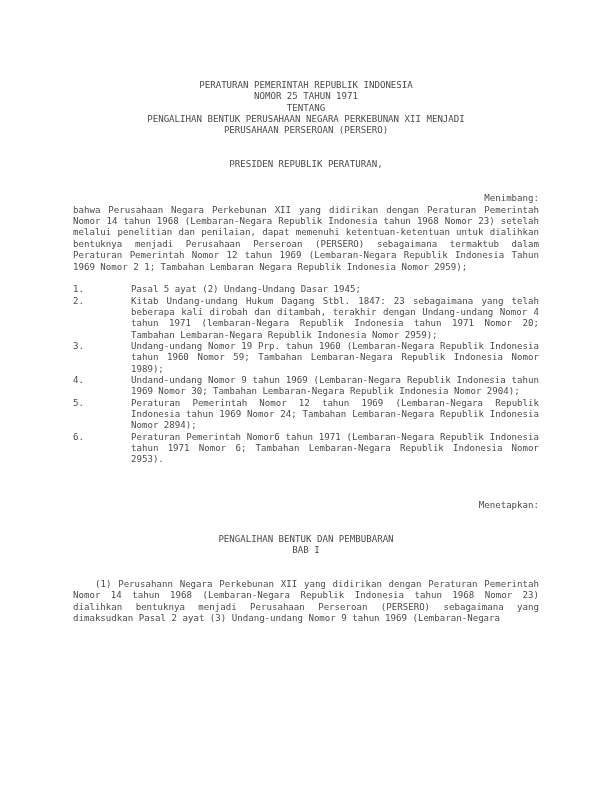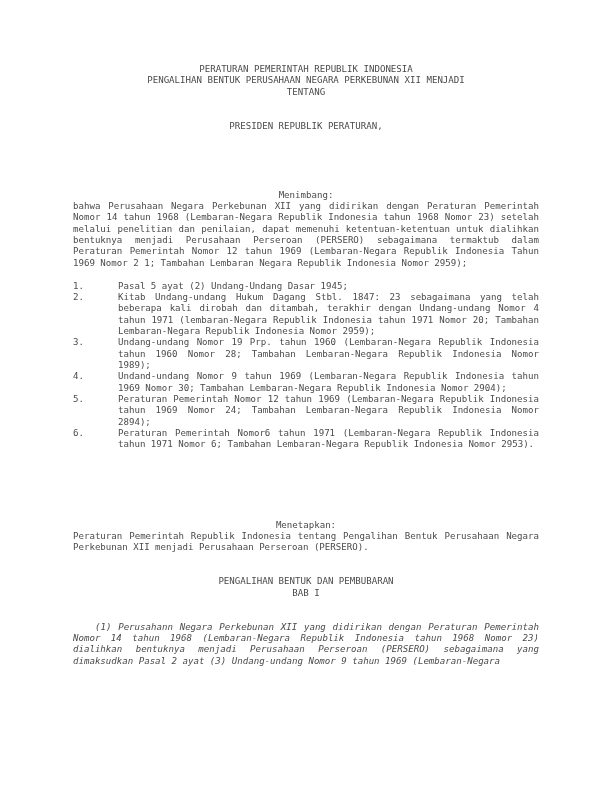--- a/index.html
+++ b/index.html
@@ -27,21 +27,21 @@
     position: absolute;
     left: 73px;
     top: 0;
     width: 466px;
   }
   .center { text-align: center; }
   .just {
     text-align: justify;
     text-align-last: left;
   }
-  .plain { text-align: center; margin-top: 35px; }
+  .plain { text-align: right; }
   .spacer-sm { height: 11.35px; }
   .spacer-md { height: 22.7px; }
 
   
   .num-list { margin: 0; padding: 0; }
   .num-item {
     position: relative;
     padding-left: 45px;
     margin: 0;
   }
@@ -49,32 +49,35 @@
     position: absolute;
     left: 0;
     top: 0;
     width: 40px;
     text-align: left;
   }
   .num-item .txt {
     display: block;
     text-align: justify;
     text-align-last: left;
+    margin-left: 13px;
   }
-  .hang-ayat { text-indent: 0; font-style: italic; }
+  .hang-ayat { text-indent: 0; }
 </style>
 </head>
 <body>
 
 <div class="page">
-  <div class="body-col" style="top:64px;">
+  <div class="body-col" style="top:80px;">
 
     <div class="center">PERATURAN PEMERINTAH REPUBLIK INDONESIA</div>
+    <div class="center">NOMOR 25 TAHUN 1971</div>
+    <div class="center">TENTANG</div>
     <div class="center">PENGALIHAN BENTUK PERUSAHAAN NEGARA PERKEBUNAN XII MENJADI</div>
-    <div class="center">TENTANG</div>
+    <div class="center">PERUSAHAAN PERSEROAN (PERSERO)</div>
 
     <div class="spacer-md"></div>
 
     <div class="center">PRESIDEN REPUBLIK PERATURAN,</div>
 
     <div class="spacer-md"></div>
 
     <div class="plain">Menimbang:</div>
     <div class="just">bahwa Perusahaan Negara Perkebunan XII yang didirikan dengan Peraturan Pemerintah Nomor 14 tahun 1968 (Lembaran-Negara Republik Indonesia tahun 1968 Nomor 23) setelah melalui penelitian dan penilaian, dapat memenuhi ketentuan-ketentuan untuk dialihkan bentuknya menjadi Perusahaan Perseroan (PERSERO) sebagaimana termaktub dalam Peraturan Pemerintah Nomor 12 tahun 1969 (Lembaran-Negara Republik Indonesia Tahun 1969 Nomor 2 1; Tambahan Lembaran Negara Republik Indonesia Nomor 2959);</div>
 
@@ -85,21 +88,21 @@
       <div class="num-item">
         <span class="num">1.</span>
         <span class="txt">Pasal 5 ayat (2) Undang-Undang Dasar 1945;</span>
       </div>
       <div class="num-item">
         <span class="num">2.</span>
         <span class="txt">Kitab Undang-undang Hukum Dagang Stbl. 1847: 23 sebagaimana yang telah beberapa kali dirobah dan ditambah, terakhir dengan Undang-undang Nomor 4 tahun 1971 (lembaran-Negara Republik Indonesia tahun 1971 Nomor 20; Tambahan Lembaran-Negara Republik Indonesia Nomor 2959);</span>
       </div>
       <div class="num-item">
         <span class="num">3.</span>
-        <span class="txt">Undang-undang Nomor 19 Prp. tahun 1960 (Lembaran-Negara Republik Indonesia tahun 1960 Nomor 28; Tambahan Lembaran-Negara Republik Indonesia Nomor 1989);</span>
+        <span class="txt">Undang-undang Nomor 19 Prp. tahun 1960 (Lembaran-Negara Republik Indonesia tahun 1960 Nomor 59; Tambahan Lembaran-Negara Republik Indonesia Nomor 1989);</span>
       </div>
       <div class="num-item">
         <span class="num">4.</span>
         <span class="txt">Undand-undang Nomor 9 tahun 1969 (Lembaran-Negara Republik Indonesia tahun 1969 Nomor 30; Tambahan Lembaran-Negara Republik Indonesia Nomor 2904);</span>
       </div>
       <div class="num-item">
         <span class="num">5.</span>
         <span class="txt">Peraturan Pemerintah Nomor 12 tahun 1969 (Lembaran-Negara Republik Indonesia tahun 1969 Nomor 24; Tambahan Lembaran-Negara Republik Indonesia Nomor 2894);</span>
       </div>
       <div class="num-item">
@@ -107,21 +110,20 @@
         <span class="txt">Peraturan Pemerintah Nomor6 tahun 1971 (Lembaran-Negara Republik Indonesia tahun 1971 Nomor 6; Tambahan Lembaran-Negara Republik Indonesia Nomor 2953).</span>
       </div>
     </div>
 
     <div class="spacer-md"></div>
 
 
     <div class="spacer-sm"></div>
 
     <div class="plain">Menetapkan:</div>
-    <div class="just">Peraturan Pemerintah Republik Indonesia tentang Pengalihan Bentuk Perusahaan Negara Perkebunan XII menjadi Perusahaan Perseroan (PERSERO).</div>
 
     <div class="spacer-md"></div>
 
     <div class="center">PENGALIHAN BENTUK DAN PEMBUBARAN</div>
     <div class="center">BAB I</div>
 
     <div class="spacer-md"></div>
 
     <div class="just hang-ayat" style="text-indent:22px;">(1) Perusahann Negara Perkebunan XII yang didirikan dengan Peraturan Pemerintah Nomor 14 tahun 1968 (Lembaran-Negara Republik Indonesia tahun 1968 Nomor 23) dialihkan bentuknya menjadi Perusahaan Perseroan (PERSERO) sebagaimana yang dimaksudkan Pasal 2 ayat (3) Undang-undang Nomor 9 tahun 1969 (Lembaran-Negara</div>
 

